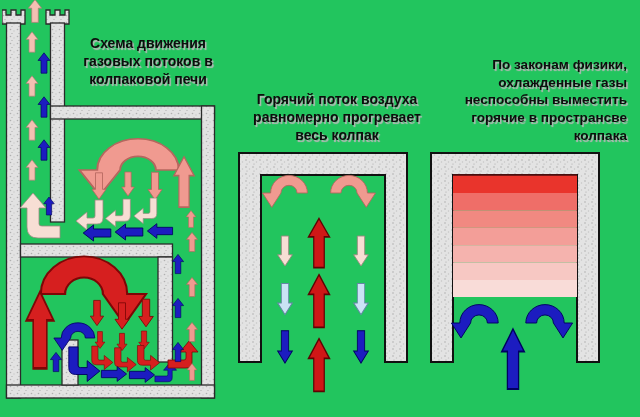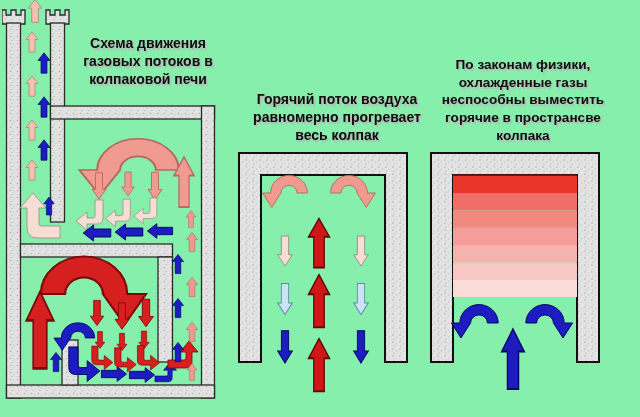--- a/index.html
+++ b/index.html
@@ -1,27 +1,27 @@
 <!DOCTYPE html>
 <html><head>
 <meta charset="utf-8">
 <style>
   html,body{margin:0;padding:0;background:#fff;}
   .stage{
-    position:relative;width:640px;height:417px;background:#86efac;
+    position:relative;width:640px;height:417px;background:#22c55e;
     overflow:hidden;font-family:"Liberation Sans", sans-serif;
   }
   .caption{
     position:absolute;font-weight:bold;font-size:14px;line-height:1.3;
     color:#0d0d0d;text-align:center;white-space:pre-line;
     text-shadow:1.5px 1.5px 1px #b8b8b8;
   }
   #cap-left{left:58px;top:34px;width:180px;}
   #cap-mid{left:242px;top:90px;width:190px;}
-  #cap-right{left:419px;top:56px;width:208px;font-size:13.6px;}
+  #cap-right{left:419px;top:56px;width:208px;font-size:13.6px;text-align:right;}
   .panel-svg{position:absolute;}
   #svg-left{left:2px;top:0px;}
   #svg-mid{left:237px;top:151px;}
   #svg-right{left:429px;top:151px;}
   .wall{fill:url(#stip);stroke:#2a2a2a;stroke-width:1.3;}
   .wall2{fill:url(#stip2);stroke:#111;stroke-width:2;}
   .rd {fill:#d61f1f;stroke:#7d0606;stroke-width:.8;}
   .rd2{fill:#cf1717;stroke:#5d0303;stroke-width:.8;}
   .pk {fill:#f09a90;stroke:#b5675e;stroke-width:.8;}
   .mpk{fill:#f3c0b2;stroke:#a87f74;stroke-width:.8;}

